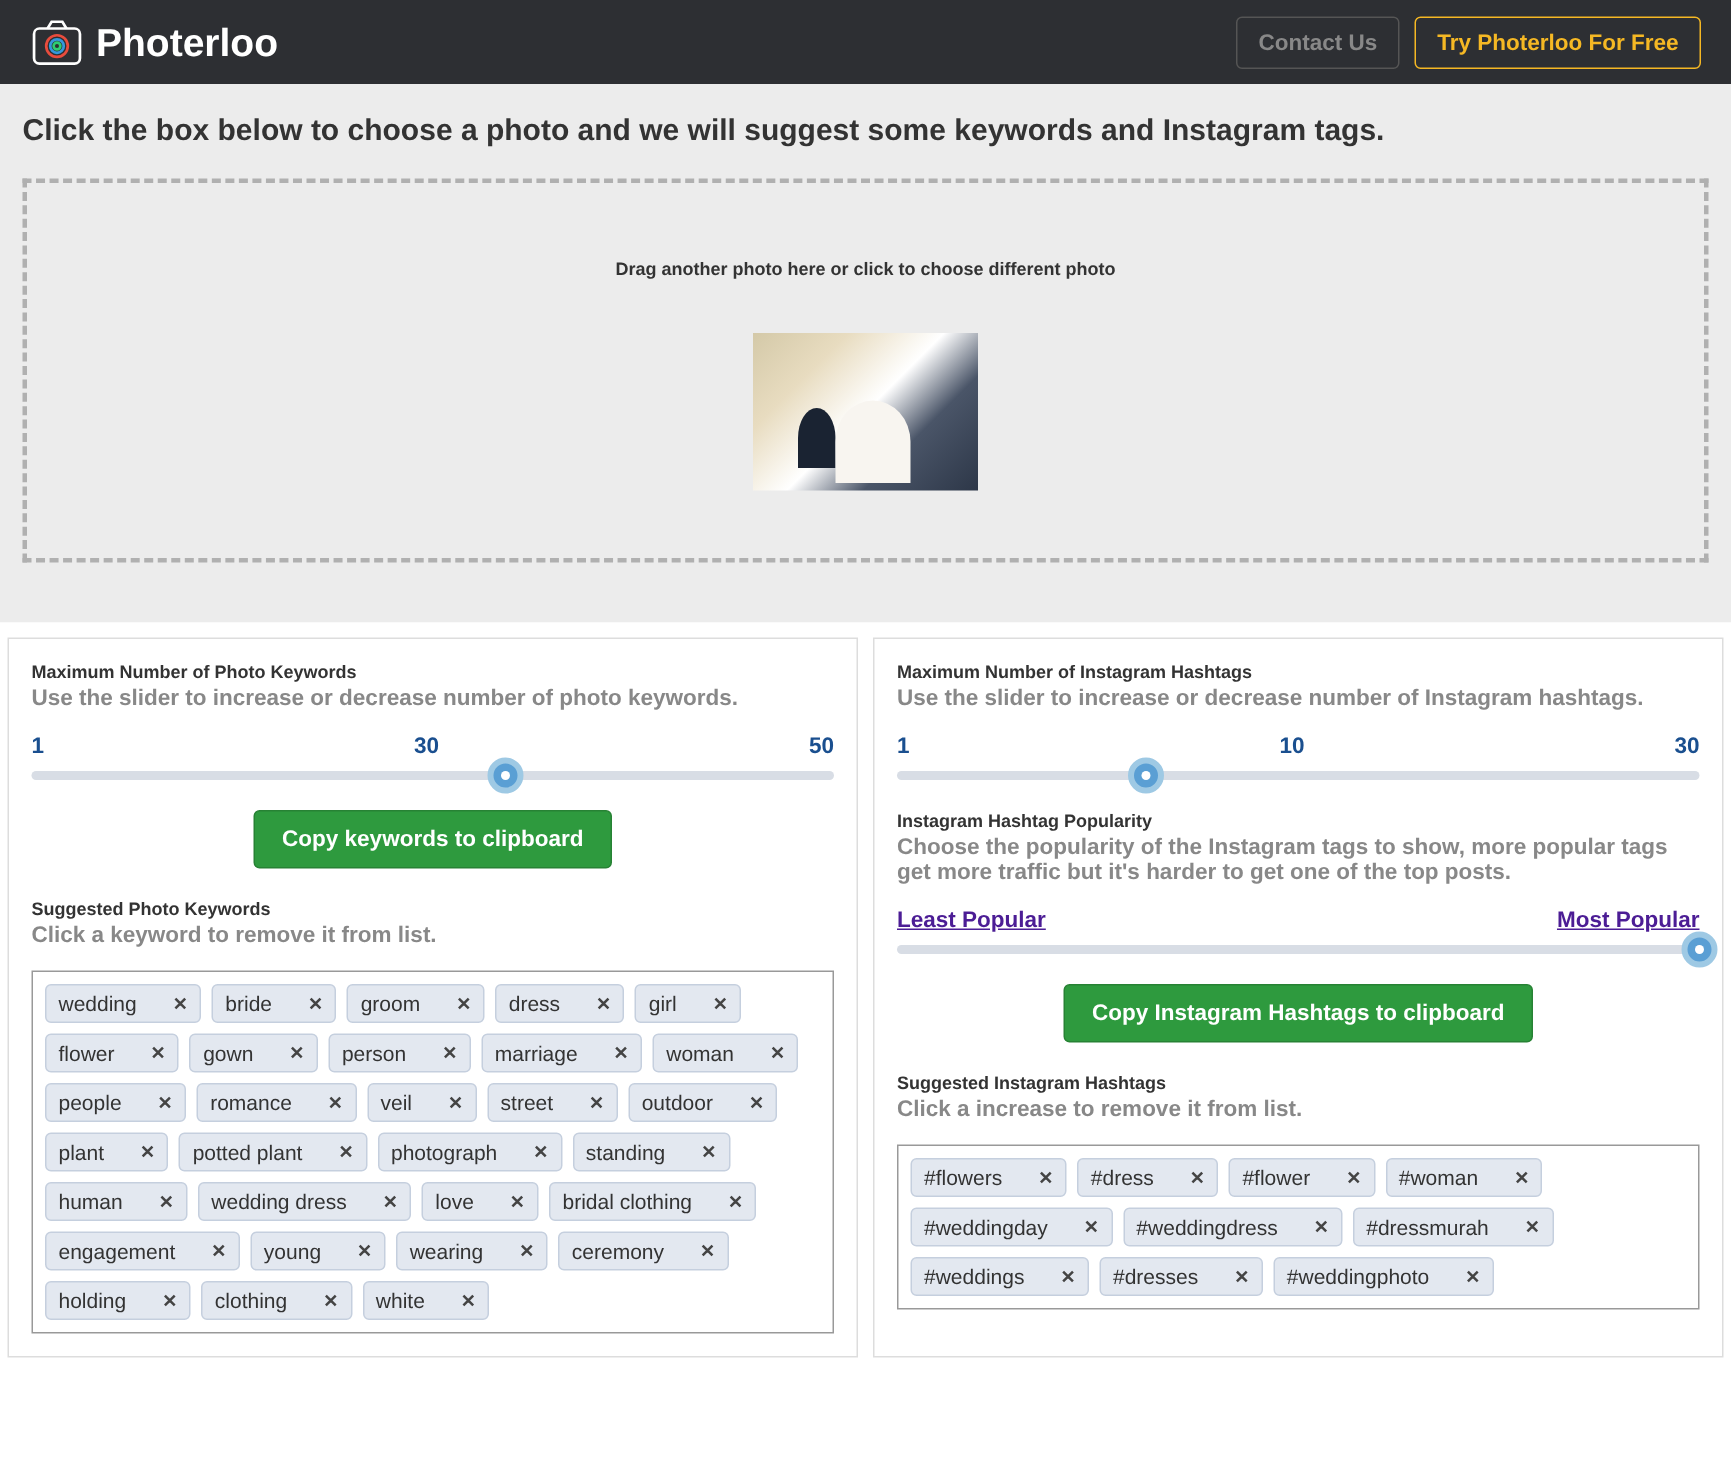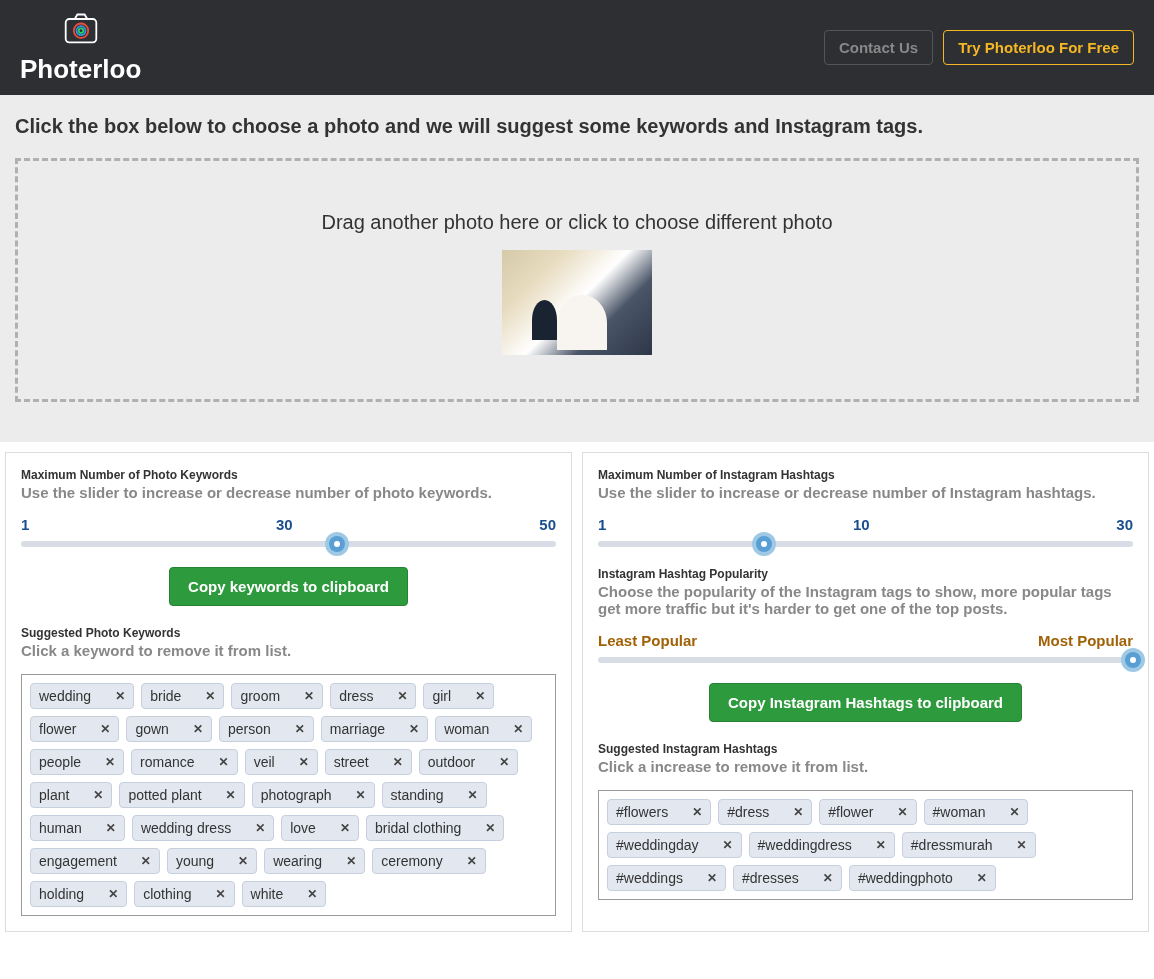--- a/index.html
+++ b/index.html
@@ -1,36 +1,36 @@
 <!DOCTYPE html>
 <html><head>
 <meta charset="utf-8">
 <style>
 * { box-sizing: border-box; margin: 0; padding: 0; }
 body { font-family: -apple-system, BlinkMacSystemFont, "Segoe UI", Helvetica, Arial, sans-serif; background: #fff; color: #333; }
 .header { background: #2d2f33; color: #fff; display: flex; align-items: center; padding: 10px 20px; }
-.logo { display: flex; align-items: center; gap: 8px; font-size: 26px; font-weight: 700; color: #fff; flex-direction: column; }
+.logo { display: flex; align-items: center; gap: 8px; font-size: 26px; font-weight: 700; color: #fff; }
 .logo-icon { width: 36px; height: 36px; }
 .header-spacer { flex: 1; }
 .btn { display: inline-block; padding: 8px 14px; border-radius: 4px; font-size: 15px; font-weight: 700; cursor: pointer; text-decoration: none; }
 .btn-contact { color: #888; border: 1px solid #555; background: transparent; margin-right: 10px; margin-left: 40px; }
 .btn-try { color: #f5b824; border: 1px solid #f5b824; background: transparent; }
 .upload-section { background: #ececec; padding: 20px 15px 40px; }
 .upload-instructions { font-size: 20px; font-weight: 700; margin-bottom: 20px; }
 .dropzone { border: 3px dashed #b0b0b0; padding: 50px 20px 40px; text-align: center; cursor: pointer; }
-.dropzone-text { font-size: 20px; font-weight: 400; margin-bottom: 16px; }
+.dropzone-text { font-size: 12px; font-weight: 700; margin-bottom: 36px; }
 .thumb { width: 150px; height: 105px; margin: 0 auto; background: linear-gradient(135deg,#d4c9a8 0%,#e8dcc0 25%,#ffffff 50%,#4a5568 70%,#2d3748 100%); display: inline-block; position: relative; }
 .thumb::before { content:''; position:absolute; top:50px; left:30px; width:25px; height:40px; background:#1a2332; border-radius:50% 50% 0 0; }
 .thumb::after { content:''; position:absolute; top:45px; left:55px; width:50px; height:55px; background:#f8f5f0; border-radius:50% 50% 0 0; }
 .columns { display: flex; gap: 10px; padding: 10px 5px; background: #fff; }
 .col { flex: 1; border: 1px solid #ddd; padding: 15px; }
 h3 { font-size: 12px; font-weight: 700; margin-bottom: 2px; }
 .sub { font-size: 15px; font-weight: 700; color: #888; margin-bottom: 15px; }
 .slider-labels { display: flex; justify-content: space-between; font-size: 15px; font-weight: 700; color: #1a4f8f; margin-bottom: 8px; }
-.slider-labels.dark { color: #a16207; }
+.slider-labels.dark { color: #4c1d95; text-decoration: underline; }
 .slider-track { position: relative; height: 6px; background: #d8dde5; border-radius: 3px; margin-bottom: 20px; }
 .slider-handle { position: absolute; top: 50%; width: 24px; height: 24px; background: #5a9fd4; border: 4px solid #9ec9e4; border-radius: 50%; transform: translate(-50%, -50%); cursor: pointer; }
 .slider-handle::after { content:''; position:absolute; top:50%; left:50%; width:6px; height:6px; background:#fff; border-radius:50%; transform:translate(-50%,-50%); }
 .btn-green { background: #2e9a3e; color: #fff; border: 1px solid #278234; padding: 10px 18px; border-radius: 4px; font-size: 15px; font-weight: 700; display: block; margin: 0 auto 20px; cursor: pointer; }
 .tag-box { border: 1px solid #999; padding: 8px; display: flex; flex-wrap: wrap; gap: 7px; }
 .tag { background: #e3e8f0; border: 1px solid #c5cfde; border-radius: 4px; padding: 4px 8px; font-size: 14px; color: #333; display: inline-flex; align-items: center; gap: 24px; cursor: pointer; }
 .tag .x { color: #444; font-weight: 700; font-size: 12px; }
 </style>
 </head>
 <body>

